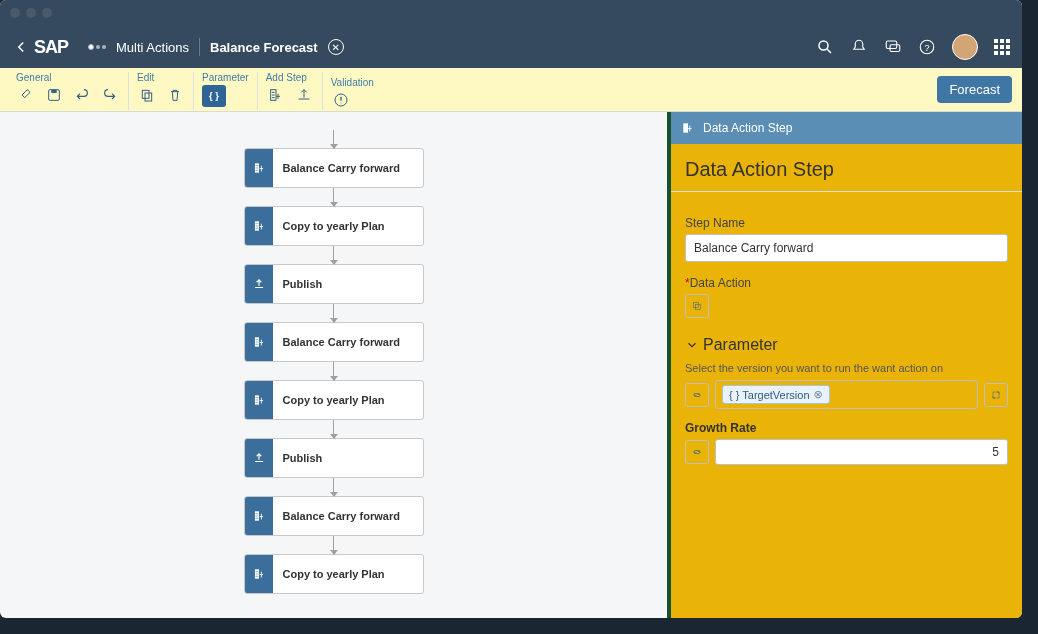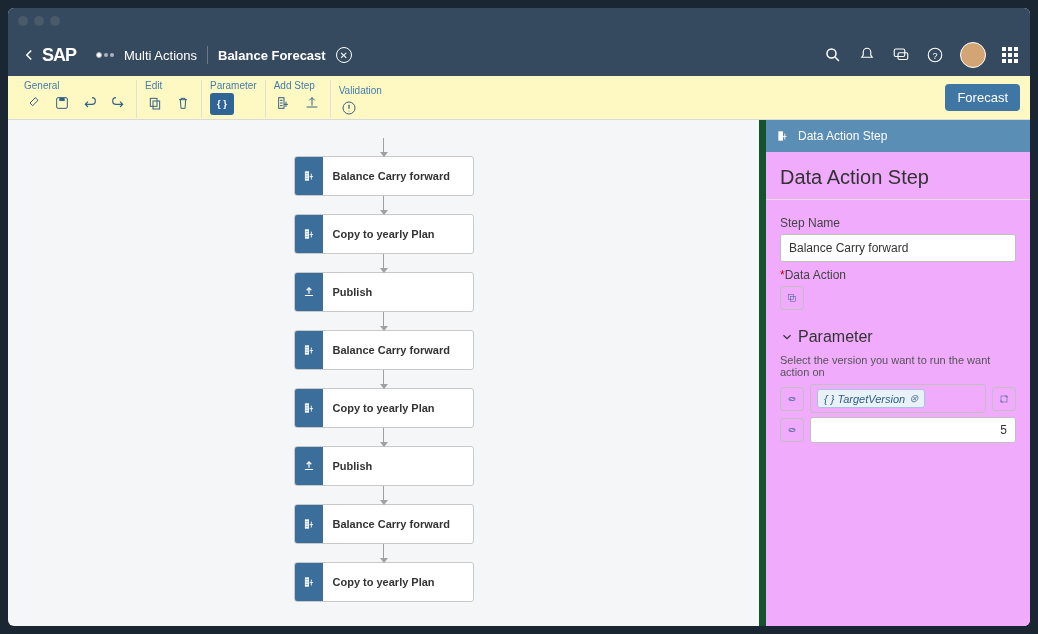--- a/index.html
+++ b/index.html
@@ -1,17 +1,17 @@
 <!DOCTYPE html>
 <html><head>
 <meta charset="utf-8">
 <style>
 * { box-sizing: border-box; margin: 0; padding: 0; font-family: Arial, Helvetica, sans-serif; }
 body { background: #fff; }
-.outer-frame { width: 1038px; height: 634px; background: #1a2733; padding: 8px; position: relative; }
+.outer-frame { width: 1038px; height: 634px; background: #1a2733; position: relative; }
 .window { width: 1022px; height: 618px; background: #f5f6f7; border-radius: 6px; overflow: hidden; display: flex; flex-direction: column; }
 .titlebar { height: 26px; background: #354a5f; display: flex; align-items: center; padding: 0 10px; }
 .dot { width: 10px; height: 10px; border-radius: 50%; background: #4a5a68; margin-right: 6px; }
 .header { height: 42px; background: #354a5f; display: flex; align-items: center; padding: 0 12px; color: #fff; font-size: 13px; }
 .sap-logo { font-weight: bold; font-size: 18px; color: #fff; margin: 0 10px 0 4px; letter-spacing: -1px; }
 .hdr-sep { width: 1px; height: 18px; background: #6a7a88; margin: 0 10px; }
 .hdr-right { margin-left: auto; display: flex; align-items: center; gap: 16px; }
 .hdr-icon { width: 18px; height: 18px; fill: #fff; cursor: pointer; }
 .avatar { width: 26px; height: 26px; border-radius: 50%; background: #d4a574; border:1px solid #fff; }
 .toolbar { height: 44px; background: #fef9c3; border-bottom: 1px solid #d9d9d9; display: flex; align-items: flex-start; padding: 4px 8px 0 8px; position: relative; }
@@ -25,40 +25,40 @@
 .designer-btn { position: absolute; right: 10px; top: 8px; background: #4076a3; color: #fff; border: none; border-radius: 4px; padding: 6px 12px; font-size: 13px; cursor: pointer; }
 .content { flex: 1; display: flex; overflow: hidden; }
 .canvas { flex: 1; position: relative; overflow-y: auto; overflow-x: hidden; padding-top: 18px; }
 .flow { display: flex; flex-direction: column; align-items: center; width: 440px; margin: 0 auto; }
 .arrow-down { width: 1px; height: 18px; background: #a0a0a0; position: relative; }
 .arrow-down::after { content:''; position:absolute; bottom:-1px; left:-3px; width:0; height:0; border-left:4px solid transparent; border-right:4px solid transparent; border-top:5px solid #a0a0a0; }
 .step-node { display: flex; width: 180px; height: 40px; border: 1px solid #c9c9c9; border-radius: 3px; align-items: center; background: #fff; cursor: pointer; }
 .step-icon-box { width: 28px; height: 100%; background: #3b6e9b; display: flex; align-items: center; justify-content: center; border-radius: 2px 0 0 2px; }
 .step-icon-box svg { width: 14px; height: 14px; fill: #fff; }
 .step-label { font-size: 11px; font-weight: bold; color: #333; padding-left: 10px; }
-.panel { width: 271px; background: #f0abfc; border-left: 7px solid #14532d; display: flex; flex-direction: column; }
+.panel { width: 355px; background: #eab308; border-left: 4px solid #14532d; display: flex; flex-direction: column; }
 .panel-hdr { height: 32px; background: #5b8eb5; color: #fff; display: flex; align-items: center; padding: 0 10px; font-size: 12px; gap: 8px; }
 .panel-hdr svg { width: 14px; height: 14px; fill: #fff; }
 .panel-section { padding: 10px 14px; }
 .cfg-label { font-size: 11px; color: #555; }
 .cfg-title { font-size: 20px; color: #333; margin-top: 4px; }
 .divider { border-bottom: 1px solid #e0e0e0; }
-.field-label { font-size: 12px; color: #444; margin-bottom: 4px; margin-top: 6px; }
+.field-label { font-size: 12px; color: #444; margin-bottom: 4px; margin-top: 14px; }
 .req { color: #c00; }
 .text-input { width: 100%; border: 1px solid #bfbfbf; border-radius: 3px; padding: 6px 8px; font-size: 12px; color: #333; }
 .select-row { display: flex; gap: 6px; align-items: center; }
 .select-input { flex: 1; border: 1px solid #bfbfbf; border-radius: 3px; padding: 6px 8px; font-size: 12px; color: #333; display:flex; justify-content:space-between; align-items:center; cursor:pointer;}
 .small-icon-btn { width: 24px; height: 24px; border: 1px solid #bfbfbf; border-radius: 3px; display:flex; align-items:center; justify-content:center; cursor:pointer; }
 .small-icon-btn svg { width:12px; height:12px; fill:#346187; }
 .param-header { display:flex; align-items:center; font-size:16px; color:#333; margin: 18px 0 8px 0; cursor:pointer; gap:4px;}
 .param-sub { font-size: 12px; font-weight:bold; color:#333; margin-top:6px;}
 .param-desc { font-size: 11px; color:#555; margin-bottom:6px; margin-top:2px;}
 .token-row { display:flex; gap:6px; align-items:center; }
 .token-input { flex:1; border:1px solid #bfbfbf; border-radius:3px; padding:4px 6px; display:flex; align-items:center; gap:4px; min-height:28px;}
-.token { background:#eaf2f9; border:1px solid #a8c4dc; border-radius:3px; padding:2px 6px; font-size:11px; color:#2f5d85; display:flex; align-items:center; gap:4px;font-style:italic;}
+.token { background:#eaf2f9; border:1px solid #a8c4dc; border-radius:3px; padding:2px 6px; font-size:11px; color:#2f5d85; display:flex; align-items:center; gap:4px;}
 .token-x { cursor:pointer; color:#6a8aa5;}
 .num-input { flex:1; border:1px solid #bfbfbf; border-radius:3px; padding:5px 8px; font-size:12px; text-align:right; color:#333;}
 .grid-icon { display:grid; grid-template-columns:repeat(3,4px); grid-template-rows:repeat(3,4px); gap:2px;}
 .grid-icon span { background:#fff; }
 .close-circle { width:16px; height:16px; border:1.5px solid #fff; border-radius:50%; display:flex; align-items:center; justify-content:center; font-size:10px; color:#fff; cursor:pointer; margin-left:10px;}
 .pipeline-icon { display:flex; align-items:center; gap:2px; margin:0 10px;}
 .pipeline-icon span { width:4px; height:4px; border-radius:50%; background:#a8b4bf;}
 .pipeline-icon span:first-child { background:#fff; border:1px solid #a8b4bf; width:6px; height:6px;}
 </style>
 </head>
@@ -336,20 +336,21 @@
           </span>
         </div>
         <div class="small-icon-btn">
                 <svg viewBox="0 0 24 24">
                   <rect x="6" y="6" width="12" height="12" stroke="#346187" fill="none"></rect>
                   <path d="M14 6h4v4M10 18H6v-4" stroke="#346187" fill="none"></path>
                 </svg>
               </div>
       </div>
 
+      <div class="param-sub" style="margin-top:12px">Growth Rate</div>
       <div class="token-row" style="margin-top:4px">
         <div class="small-icon-btn">
                 <svg viewBox="0 0 24 24">
                   <path d="M9 12a3 3 0 0 0 3 3h3a3 3 0 0 0 0-6h-1M15 12a3 3 0 0 0-3-3H9a3 3 0 0 0 0 6h1" stroke="#346187" stroke-width="1.5" fill="none"></path>
                 </svg>
               </div>
         <input class="num-input" value="5" style="">
       </div>
 
     </div>

